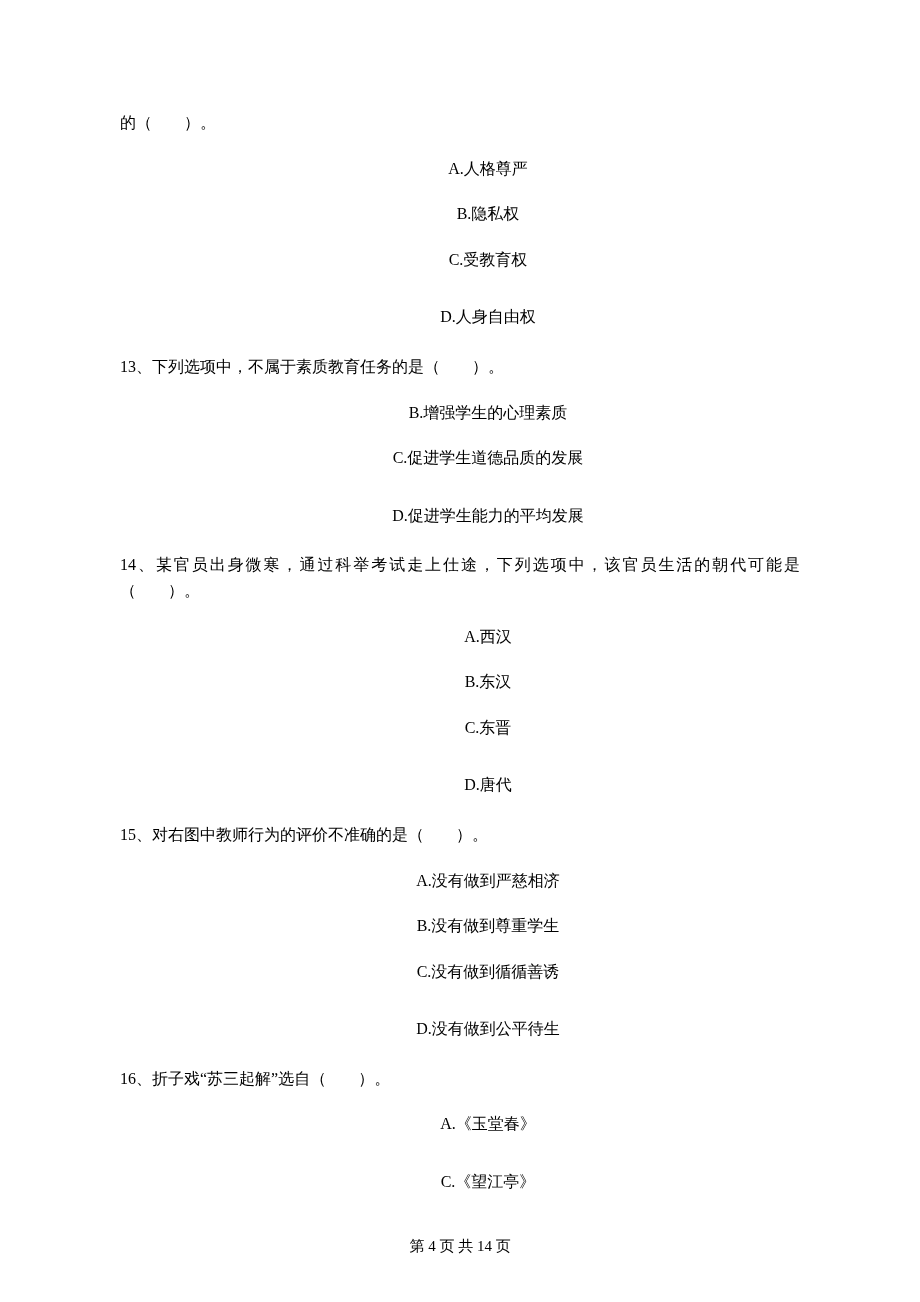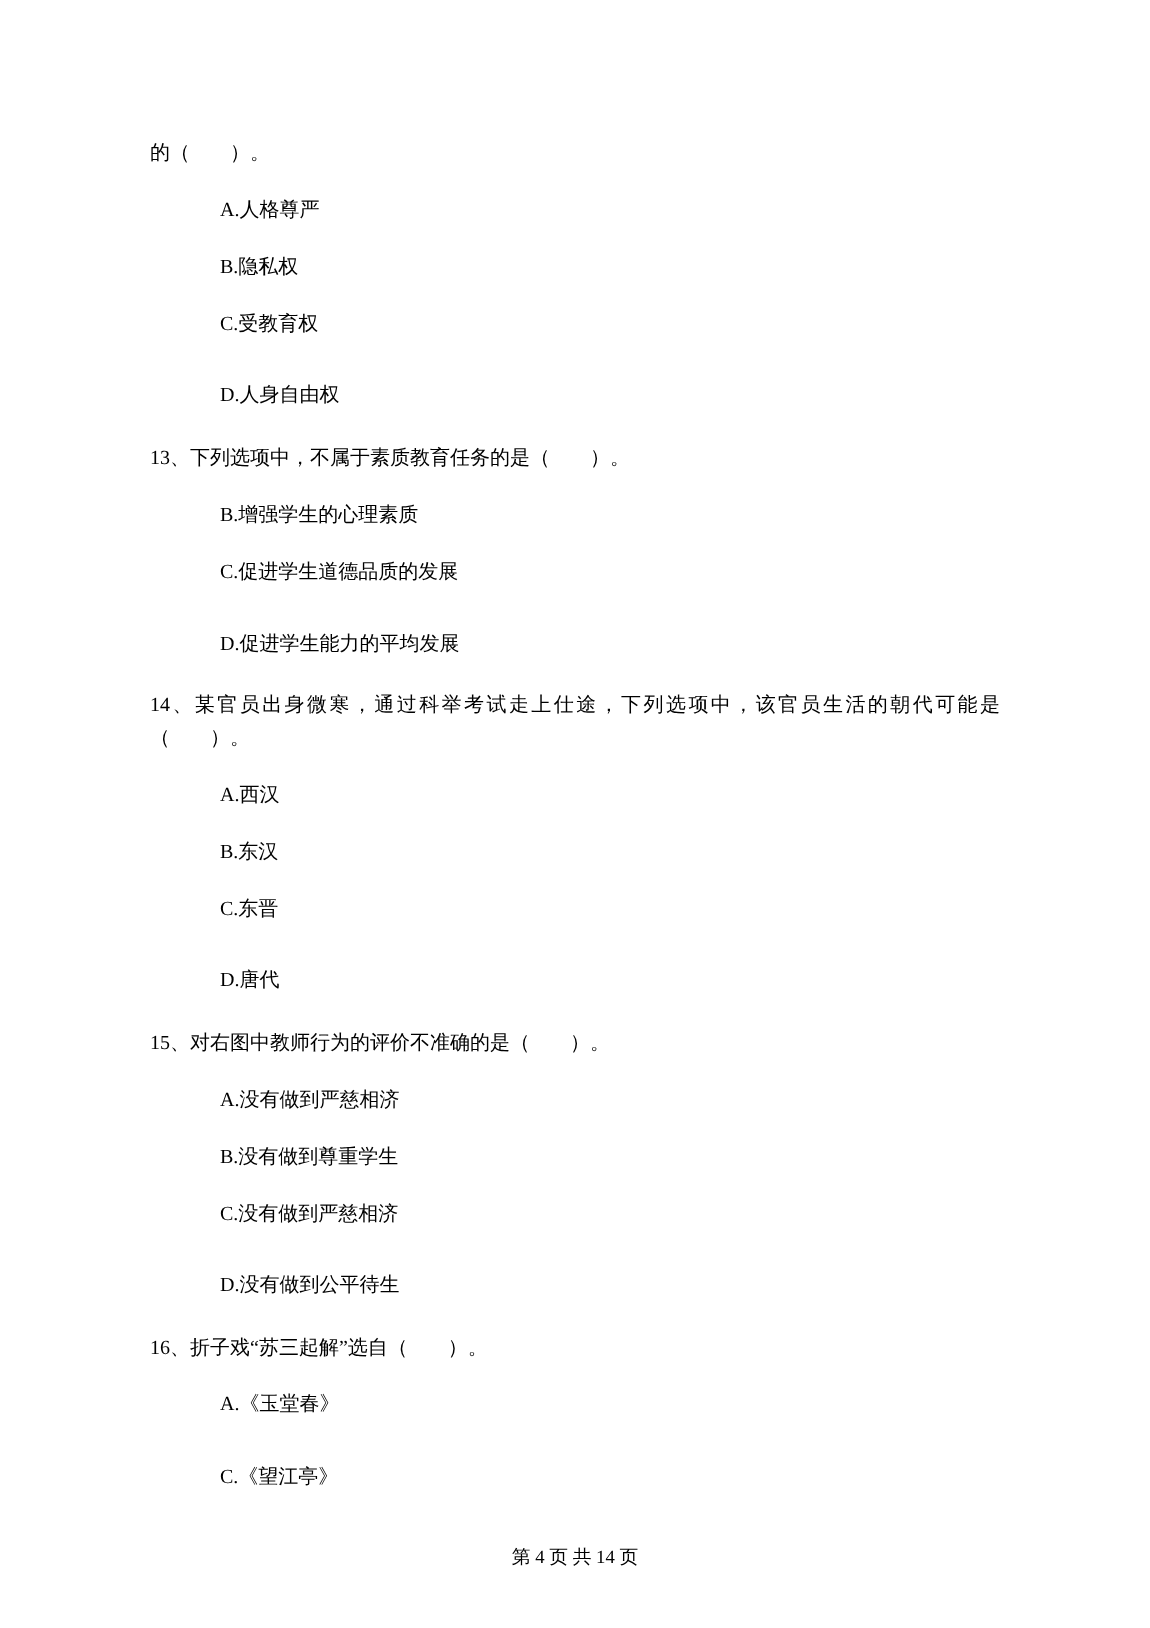--- a/index.html
+++ b/index.html
@@ -23,20 +23,21 @@
   }
   .q-stem.first {
     margin-top: 0;
   }
   .opts {
     padding-left: 56px;
     margin-bottom: 24px;
   }
   .opt {
     margin-bottom: 20px;
+    text-align: center;
   }
   .opt:last-child {
     margin-bottom: 0;
     margin-top: 32px;
   }
   .footer {
     position: absolute;
     bottom: 44px;
     left: 0;
     right: 0;
@@ -69,21 +70,21 @@
     <div class="opt">A.西汉</div>
     <div class="opt">B.东汉</div>
     <div class="opt">C.东晋</div>
     <div class="opt">D.唐代</div>
   </div>
 
   <div class="q-stem">15、对右图中教师行为的评价不准确的是（　　）。</div>
   <div class="opts">
     <div class="opt">A.没有做到严慈相济</div>
     <div class="opt">B.没有做到尊重学生</div>
-    <div class="opt">C.没有做到严慈相济</div>
+    <div class="opt">C.没有做到循循善诱</div>
     <div class="opt">D.没有做到公平待生</div>
   </div>
 
   <div class="q-stem">16、折子戏“苏三起解”选自（　　）。</div>
   <div class="opts">
     <div class="opt">A.《玉堂春》</div>
     <div class="opt">C.《望江亭》</div>
   </div>
 
 </div>

